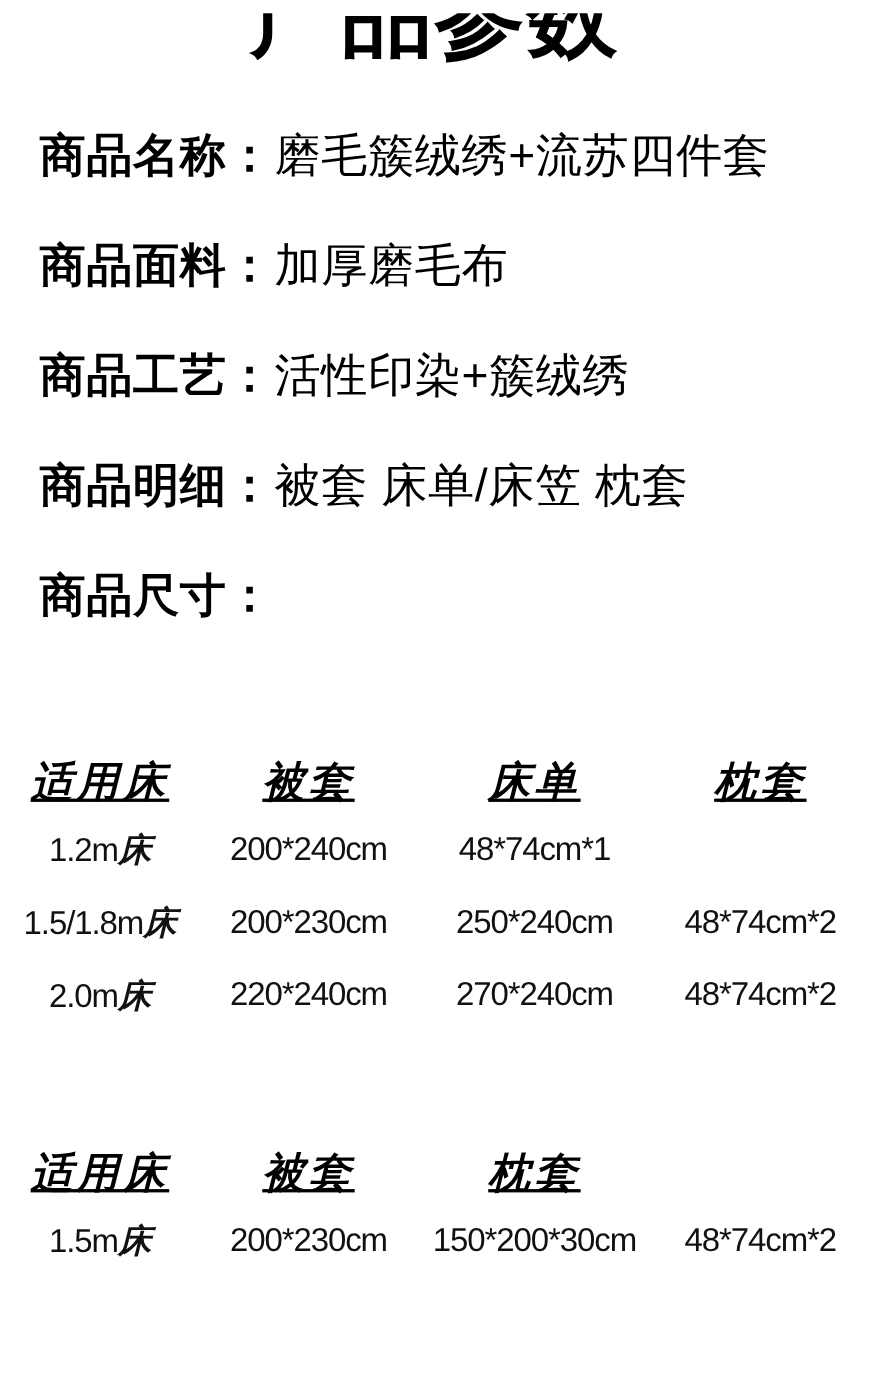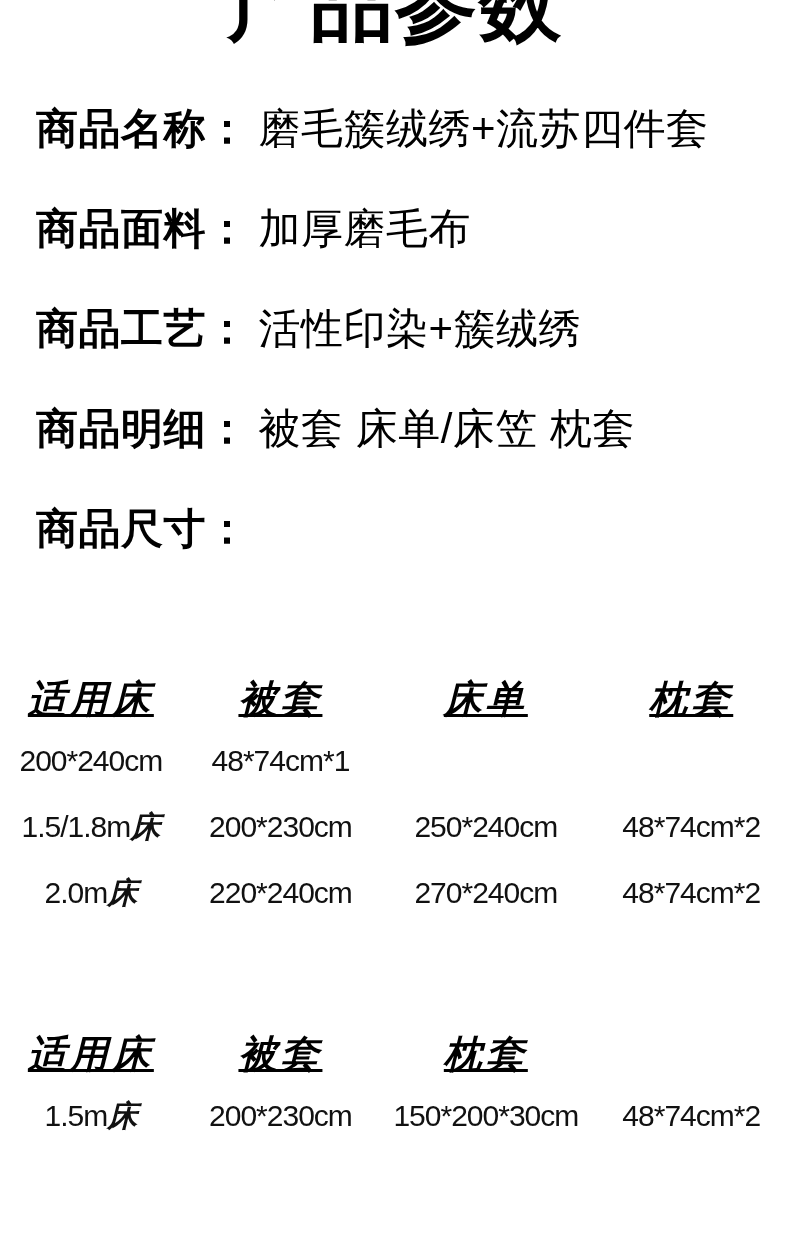--- a/index.html
+++ b/index.html
@@ -12,20 +12,21 @@
     color: #000000;
     font-family: "Liberation Sans", sans-serif;
     overflow: hidden;
   }
 
   
   .header {
     position: relative;
     height: 48px;
     overflow: hidden;
+    margin-top: 12px;
   }
   .header h1 {
     position: absolute;
     top: -37px;
     left: 0;
     width: 100%;
     margin: 0;
     text-align: center;
     font-size: 82px;
     line-height: 1;
@@ -42,21 +43,21 @@
   }
   .info-row {
     height: 48px;
     line-height: 48px;
     margin-bottom: 52px;
     font-size: 42px;
     white-space: nowrap;
     letter-spacing: 0.5px;
   }
   .info-label { font-weight: 700; text-align: right; }
-  .info-value { font-weight: 500; margin-left: 10px; }
+  .info-value { font-weight: 500; margin-left: 1px; }
 
   
   .size-table { width: 790px; }
   .size-table.t1 { margin-top: 117px; }
   .size-table.t2 { margin-top: 99px; }
   .trow {
     display: grid;
     grid-template-columns: 23% 25% 27% 25%;
     align-items: center;
   }
@@ -111,20 +112,21 @@
   </section>
 
   <section class="size-table t1">
     <div class="trow head">
       <span class="th">适用床</span>
       <span class="th">被套</span>
       <span class="th">床单</span>
       <span class="th">枕套</span>
     </div>
     <div class="trow data">
+      <span class="td"><span>1.2m</span><span class="cal">床</span></span>
       <span class="td">200*240cm</span>
       <span class="td">48*74cm*1</span>
     </div>
     <div class="trow data">
       <span class="td"><span>1.5/1.8m</span><span class="cal">床</span></span>
       <span class="td">200*230cm</span>
       <span class="td">250*240cm</span>
       <span class="td">48*74cm*2</span>
     </div>
     <div class="trow data">

